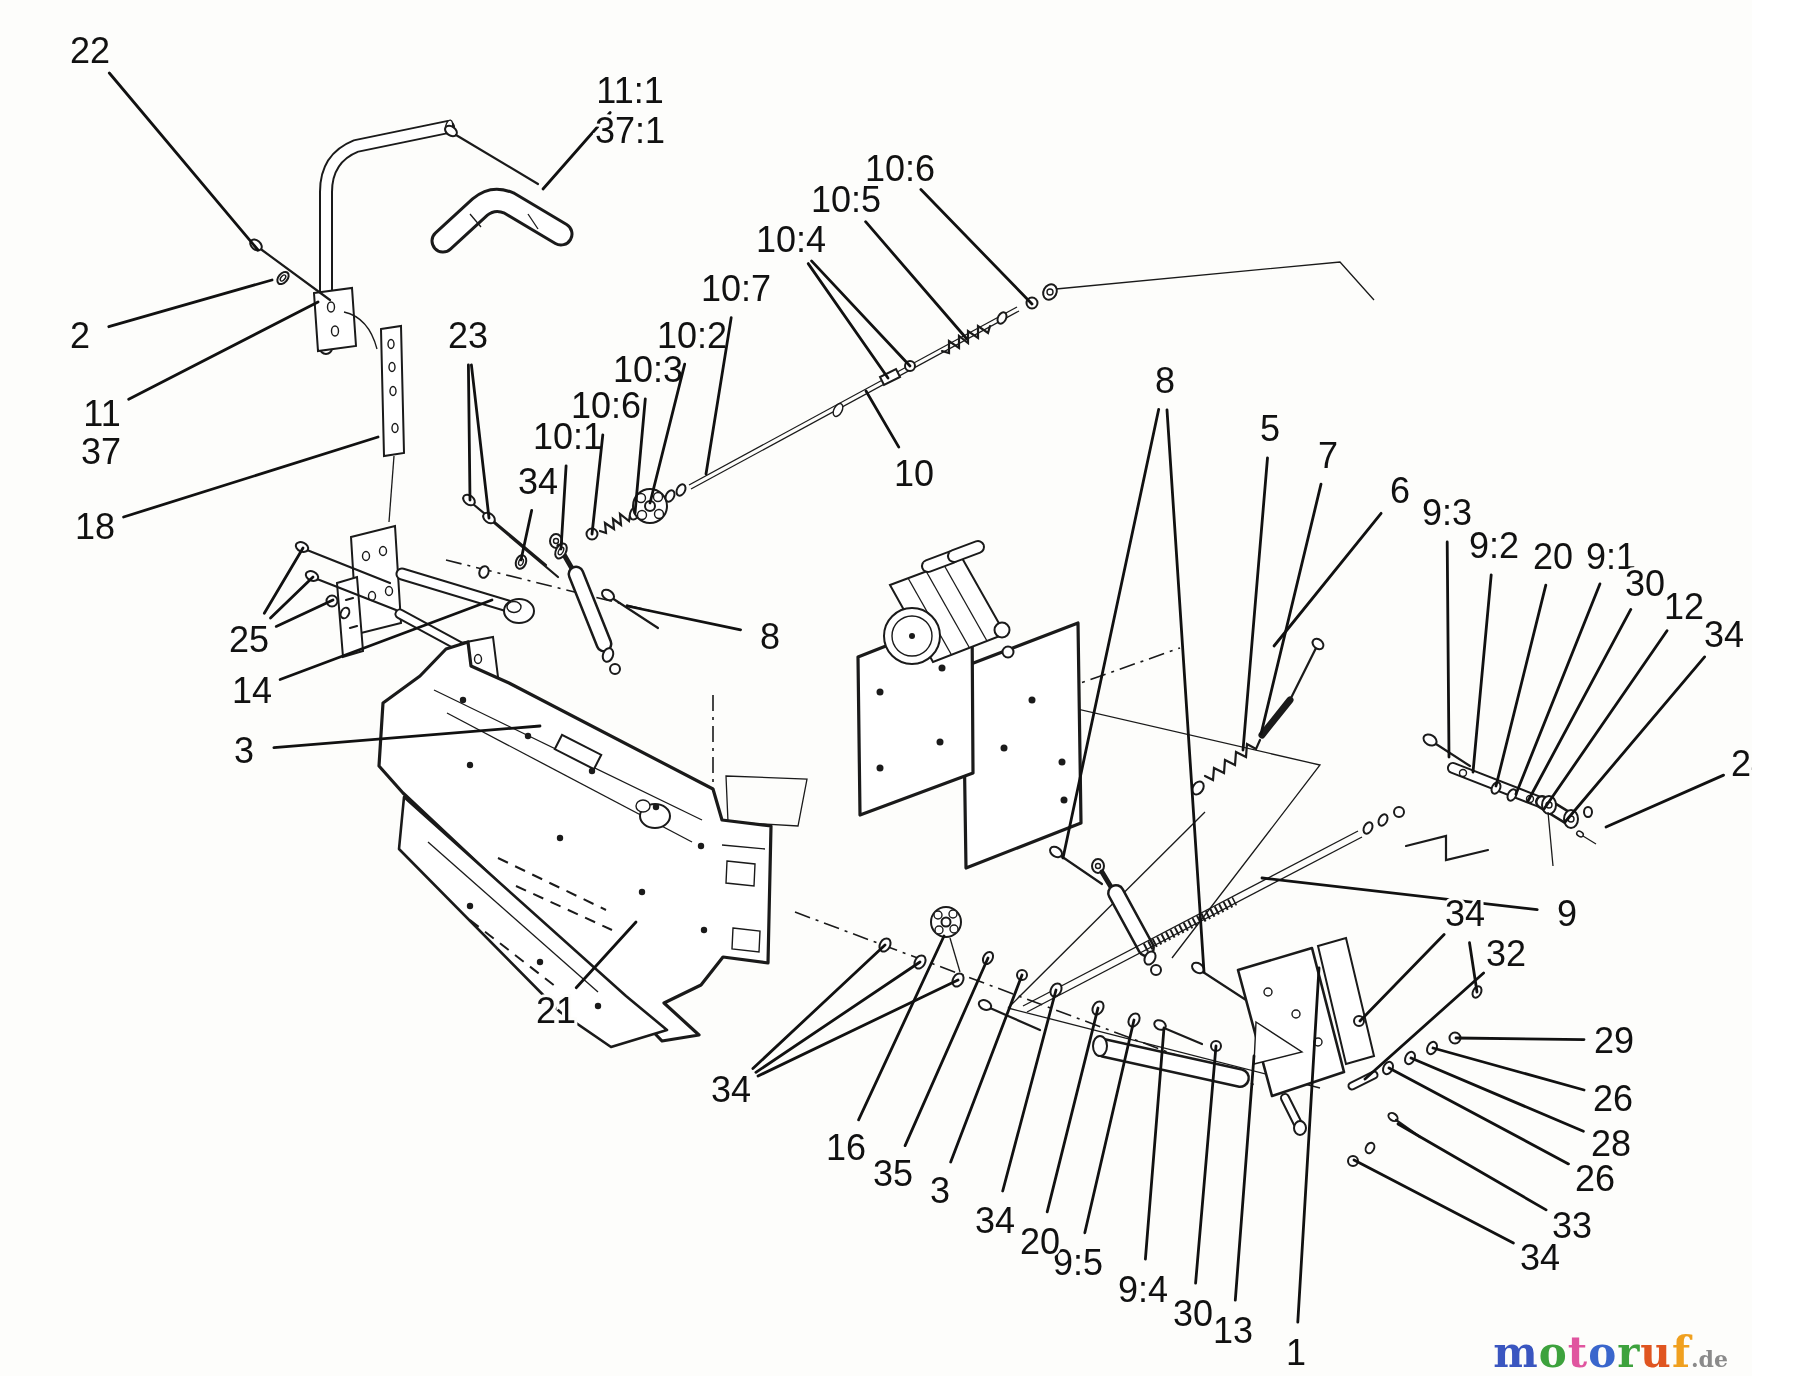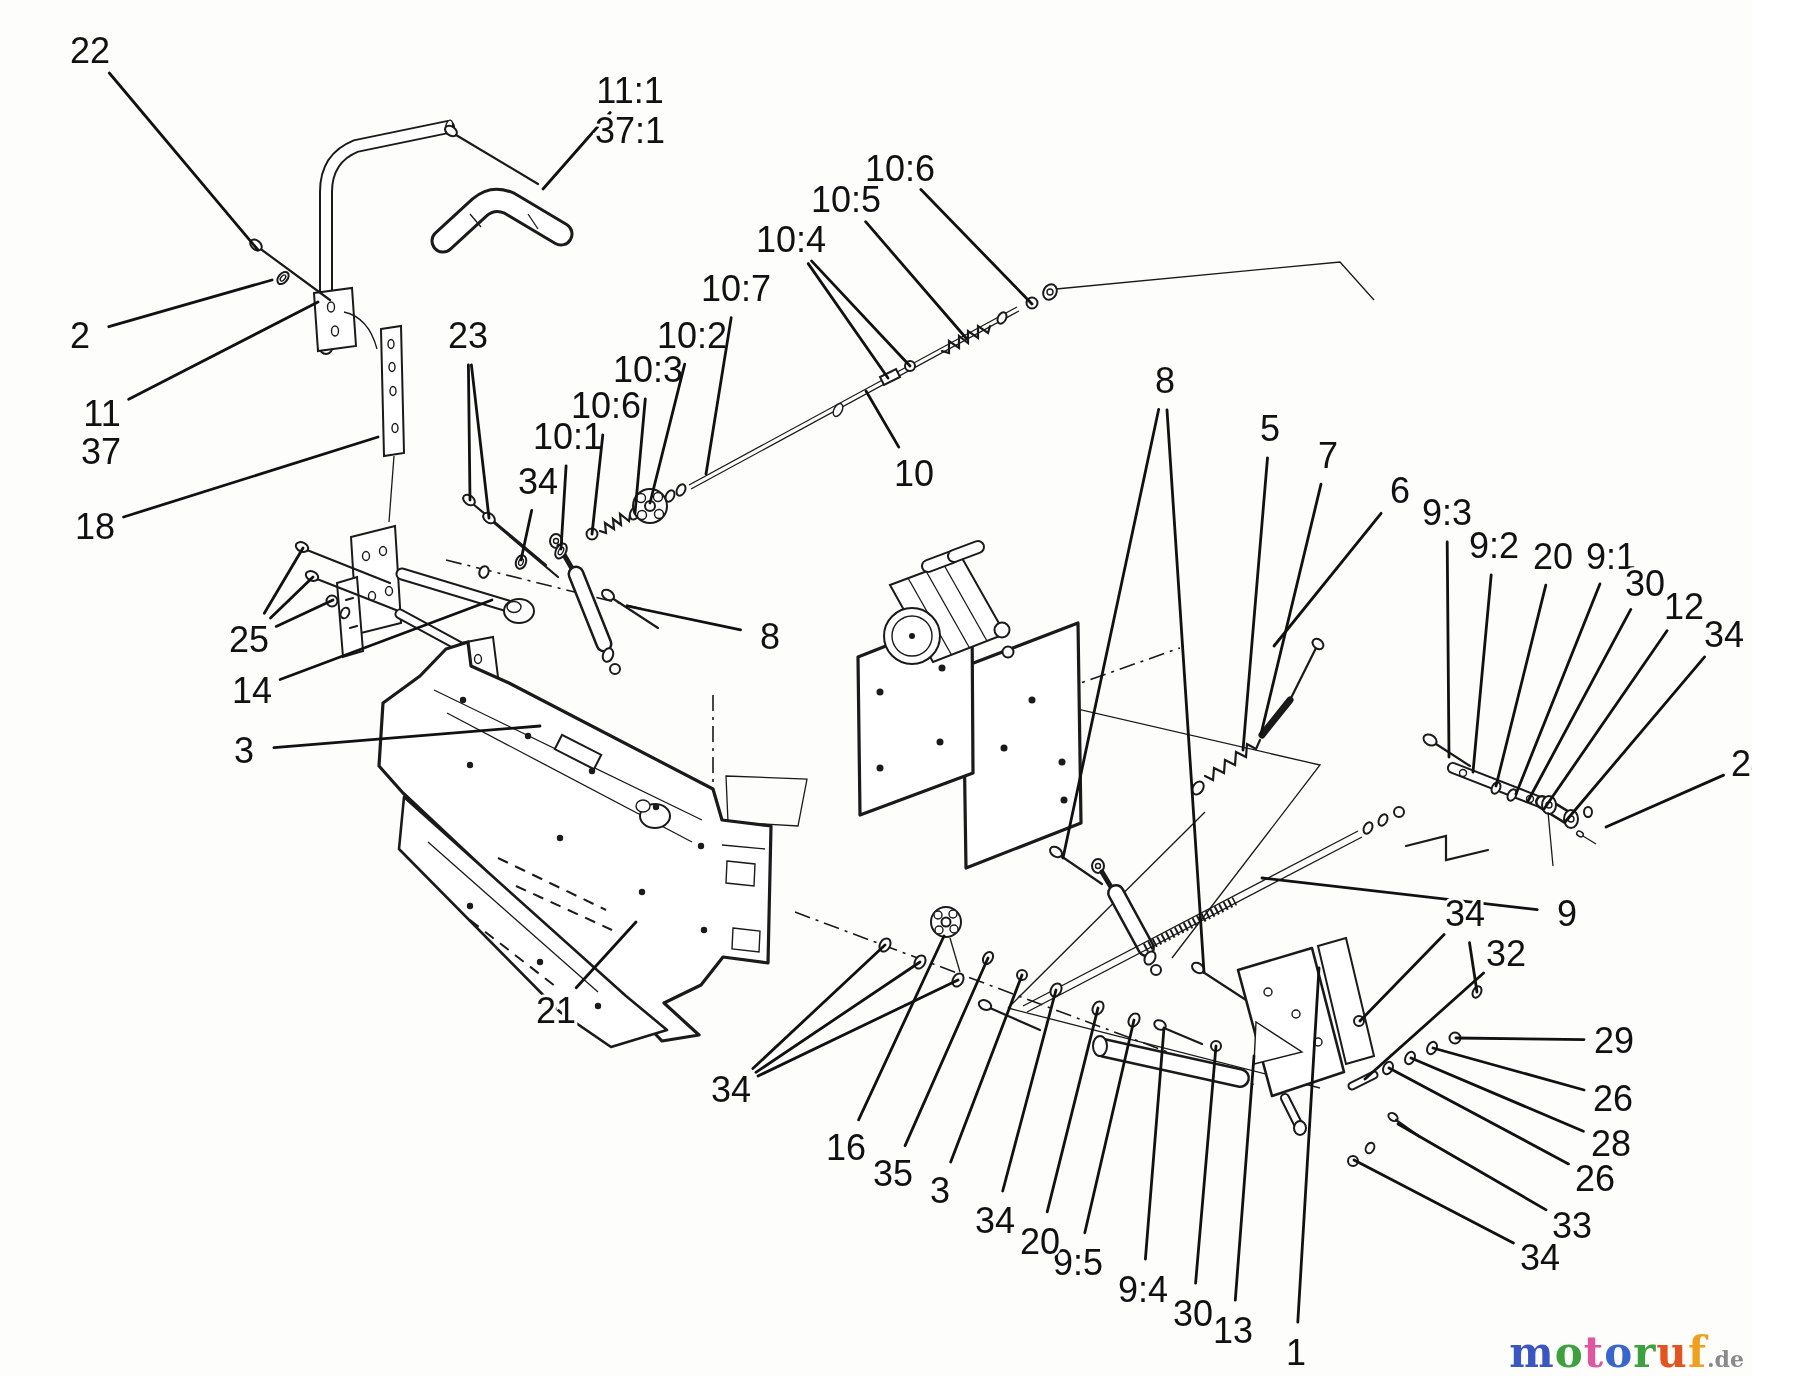--- a/index.html
+++ b/index.html
@@ -13,21 +13,21 @@
   .dashdot{stroke:#1a1a1a;stroke-width:1.6;fill:none;stroke-dasharray:16 6 3 6;}
   .dashes{stroke:#1a1a1a;stroke-width:2;fill:none;stroke-dasharray:11 8;}
   .tube-o{stroke:#1a1a1a;fill:none;stroke-linecap:round;stroke-linejoin:round;}
   .tube-i{stroke:#ffffff;fill:none;stroke-linecap:round;stroke-linejoin:round;}
   .hw{fill:#ffffff;stroke:#1a1a1a;stroke-width:2;}
   .hw-thin{fill:#ffffff;stroke:#1a1a1a;stroke-width:1.4;}
   .dot{fill:#1a1a1a;stroke:none;}
   .leader{stroke:#111111;stroke-width:2.8;stroke-linecap:round;}
   .lbl{font:36px "Liberation Sans",sans-serif;fill:#111111;text-anchor:middle;
        dominant-baseline:central;paint-order:stroke;stroke:#fdfdfb;stroke-width:6px;}
-  .watermark{position:absolute;right:8px;bottom:2px;
+  .watermark{position:absolute;right:24px;bottom:2px;
              font-family:"DejaVu Serif",serif;font-weight:bold;font-size:42px;
              letter-spacing:1px;line-height:1;user-select:none;}
   .watermark .tld{font-size:22px;color:#8a8a8a;font-weight:bold;letter-spacing:0;}
 </style>
 </head>
 <body>
 
 <div id="stage">
 <svg width="1800" height="1376" viewBox="0 0 1800 1376">
 

